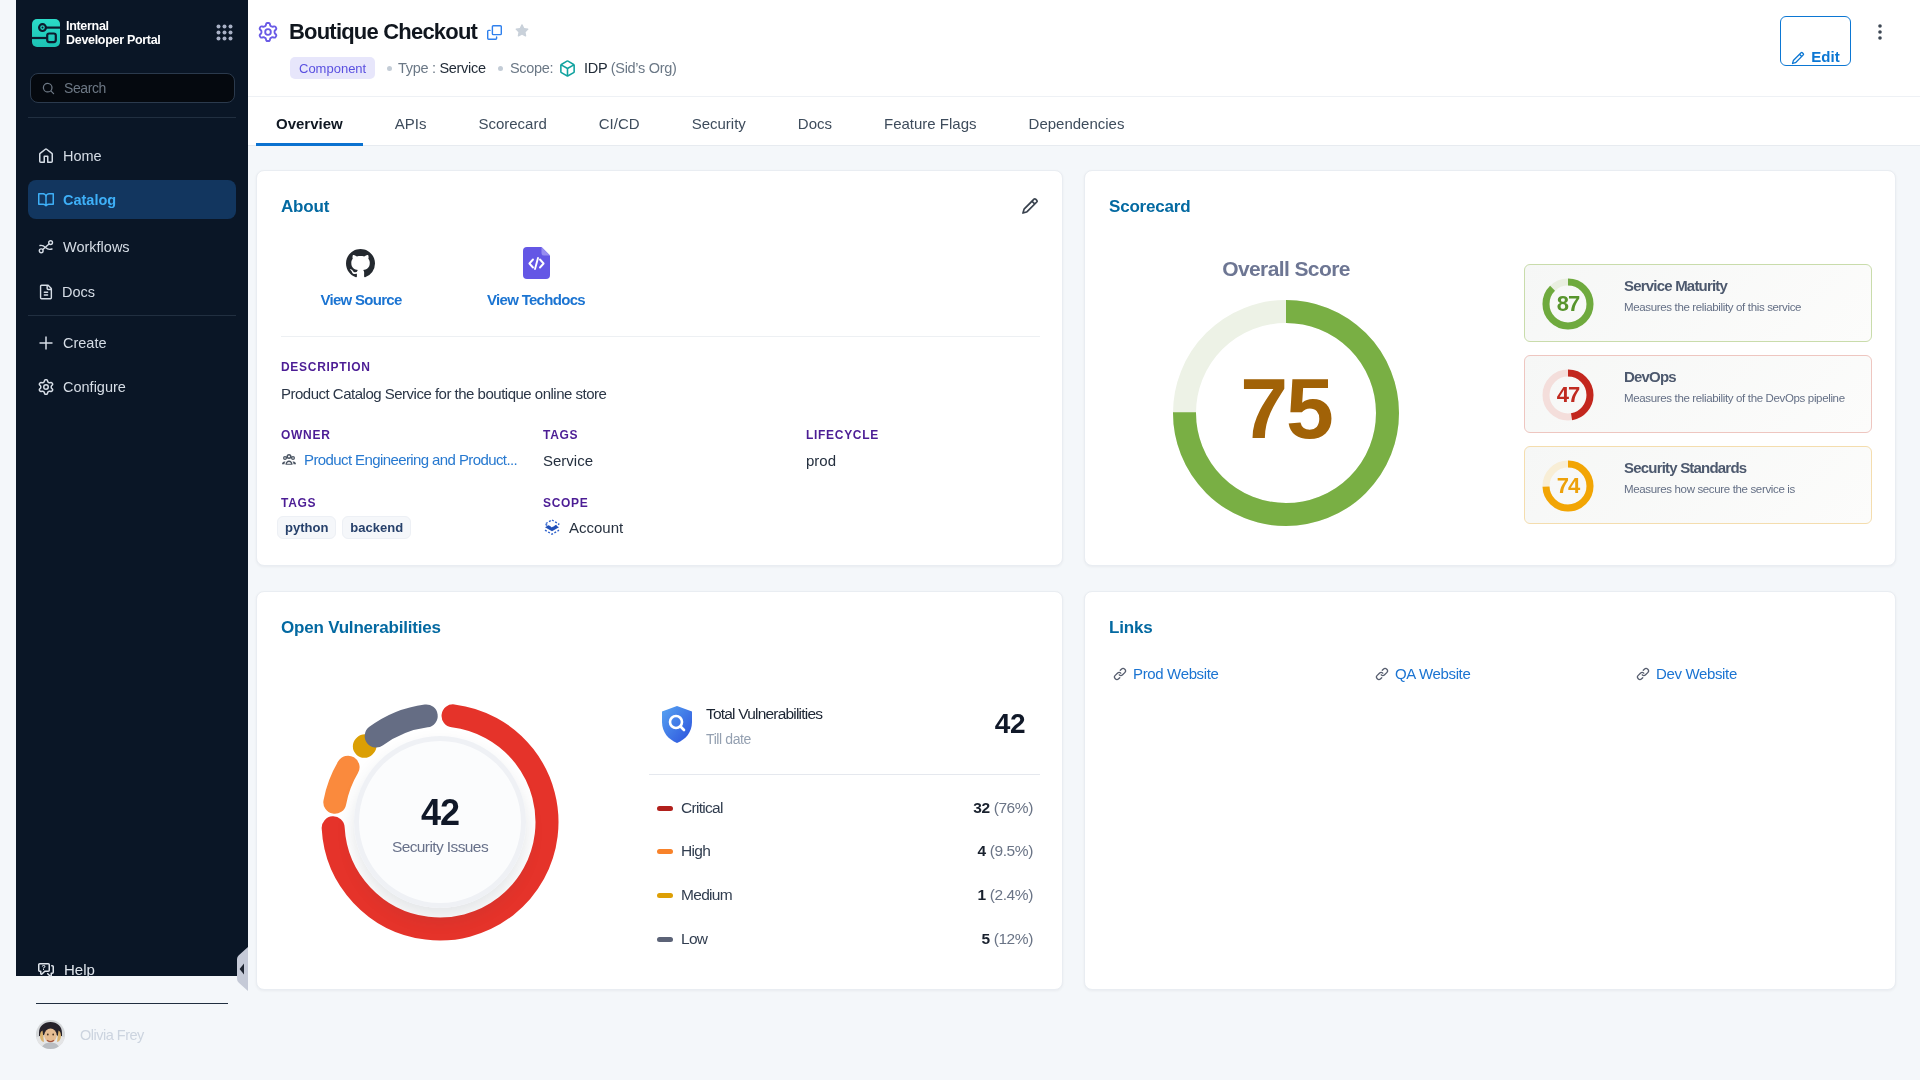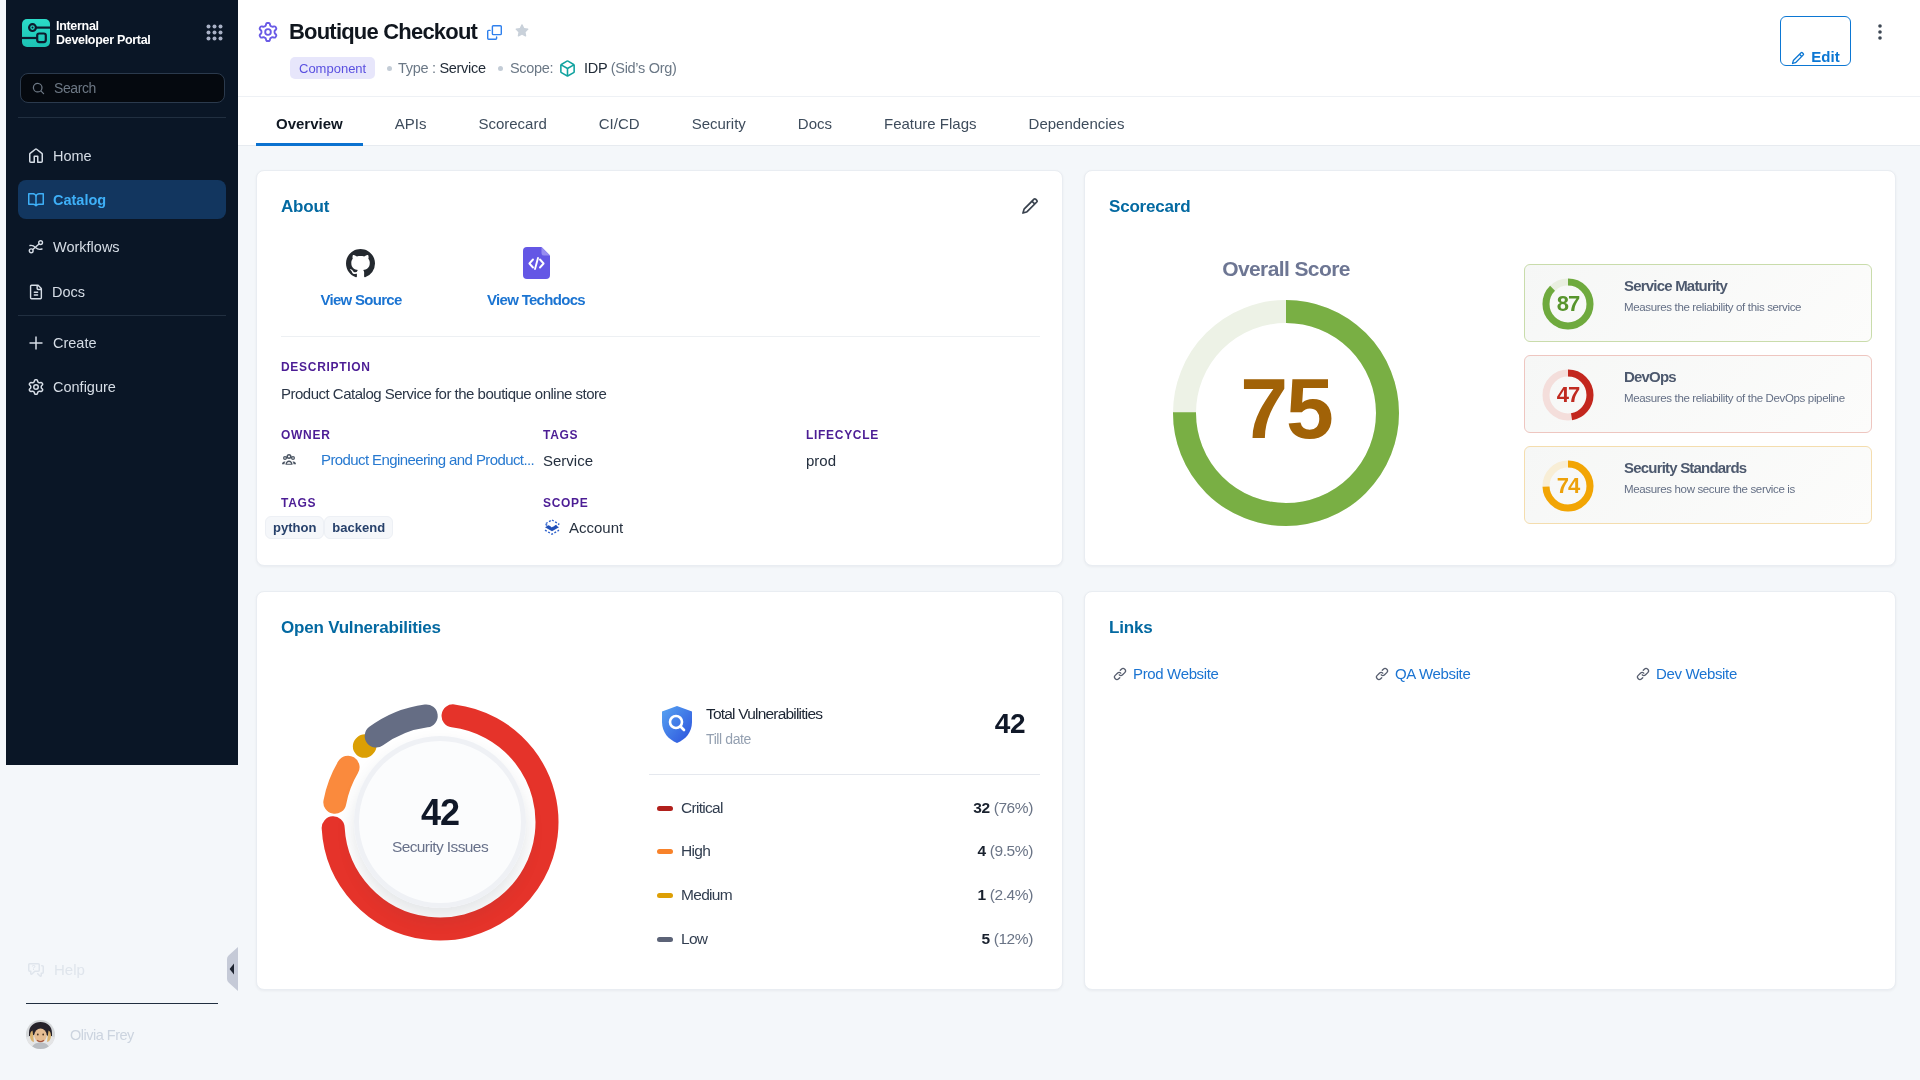--- a/index.html
+++ b/index.html
@@ -1,20 +1,20 @@
 <!DOCTYPE html>
 <html><head>
 <meta charset="utf-8">
 <style>
 *{margin:0;padding:0;box-sizing:border-box}
 html,body{width:1920px;height:1080px;overflow:hidden}
 body{font-family:"Liberation Sans",sans-serif;background:#f4f7fa;position:relative}
 .abs{position:absolute}
 
-.sidebar{position:absolute;left:6px;top:0;width:232px;height:765px;background:#0a1626;z-index:5}
+.sidebar{position:absolute;left:16px;top:0;width:232px;height:976px;background:#0a1626;z-index:5}
 .brand{position:absolute;left:50px;top:19px;color:#fff;font-size:12.5px;font-weight:bold;line-height:14px;letter-spacing:-.3px}
 .search{position:absolute;left:14px;top:73px;width:205px;height:30px;background:#05090f;border:1px solid #2b3a4d;border-radius:8px;display:flex;align-items:center;padding-left:11px;gap:9px}
 .search span{color:#6d7885;font-size:14px;letter-spacing:-.4px}
 .sep{position:absolute;left:12px;width:208px;height:1px;background:#212f40}
 .nav{position:absolute;left:12px;width:208px;height:39px;border-radius:8px;display:flex;align-items:center;padding-left:10px;gap:9px;color:#d6dde6;font-size:14.5px}
 .nav svg{flex:0 0 auto}
 .nav.active{background:#12365f;color:#3eb0f8;font-weight:bold}
 .helprow{position:absolute;left:22px;top:961px;display:flex;align-items:center;gap:10px;color:#dfe5ec;font-size:15px}
 .uname{position:absolute;left:64px;top:1027px;color:#ccd4df;font-size:14.5px;letter-spacing:-.5px}
 .handle{position:absolute;left:219px;top:947px}
@@ -200,31 +200,31 @@
           <path d="m10 12.5-3.6 4 3.6 4M17 12.5l3.6 4-3.6 4M15 11l-3 11"></path>
         </g>
     </svg>
     <div class="abs" style="left:199px;top:120px;width:160px;text-align:center"><span class="bluelink">View Techdocs</span></div>
     <div class="abs" style="left:24px;top:165px;width:759px;height:1px;background:#edf0f3"></div>
     <div class="lbl" style="left:24px;top:189px">DESCRIPTION</div>
     <div class="abs" style="left:24px;top:214px;font-size:15px;letter-spacing:-.5px;color:#2b3647">Product Catalog Service for the boutique online store</div>
     <div class="lbl" style="left:24px;top:257px">OWNER</div>
     <div class="lbl" style="left:286px;top:257px">TAGS</div>
     <div class="lbl" style="left:549px;top:257px">LIFECYCLE</div>
-    <div class="abs" style="left:24px;top:280px;display:flex;align-items:center;gap:24px">
+    <div class="abs" style="left:24px;top:280px;display:flex;align-items:center;gap:7px">
       <svg width="16" height="16" viewBox="0 0 16 16" fill="#4b5563">
           <path d="M5.5 4.5a2.5 2.5 0 1 1 5 0 2.5 2.5 0 0 1-5 0Zm2.5-1a1 1 0 1 0 0 2 1 1 0 0 0 0-2ZM2 6a2 2 0 1 1 4 0 2 2 0 0 1-4 0Zm2-.75a.75.75 0 1 0 0 1.5.75.75 0 0 0 0-1.5ZM10 6a2 2 0 1 1 4 0 2 2 0 0 1-4 0Zm2-.75a.75.75 0 1 0 0 1.5.75.75 0 0 0 0-1.5ZM4.5 12.2c0-1.9 1.5-3.7 3.5-3.7s3.5 1.8 3.5 3.7v.55H4.5Zm3.5-2.2c-1 0-1.9.9-2 1.75h4C9.9 10.9 9 10 8 10ZM1 12.1C1 10.7 2.1 9.4 3.6 9.4c.3 0 .59.05.86.15a4.9 4.9 0 0 0-.96 2.2v.55H1Zm14 0v.2h-2.5v-.55a4.9 4.9 0 0 0-.96-2.2c.27-.1.56-.15.86-.15 1.5 0 2.6 1.3 2.6 2.7Z"></path>
         </svg>
       <span style="font-size:15px;letter-spacing:-.6px;color:#2779d0">Product Engineering and Product...</span>
     </div>
     <div class="abs" style="left:286px;top:281px;font-size:15px;color:#242f3e">Service</div>
     <div class="abs" style="left:549px;top:281px;font-size:15px;color:#242f3e">prod</div>
     <div class="lbl" style="left:24px;top:325px">TAGS</div>
     <div class="lbl" style="left:286px;top:325px">SCOPE</div>
-    <div class="abs" style="left:8px;top:345px;display:flex;">
+    <div class="abs" style="left:20px;top:345px;display:flex;gap:6px">
         <span class="chip">python</span>
         <span class="chip">backend</span>
       </div>
     <div class="abs" style="left:286px;top:347px;display:flex;align-items:center;gap:8px">
       <svg width="18" height="18" viewBox="0 0 18 18">
           <path d="M9 2 16 6 9 10 2 6Z" fill="none" stroke="#2e62cc" stroke-width="1.4" stroke-dasharray="2 1.6" stroke-linejoin="round"></path>
           <path d="M2 9.2 5.4 7.3 9 9.4l3.6-2.1L16 9.2 9 13.2Z" fill="#2150b8"></path>
           <path d="M2 12.2 9 16.2l7-4" fill="none" stroke="#2e62cc" stroke-width="1.4" stroke-dasharray="2 1.6" stroke-linejoin="round"></path>
         </svg>
       <span style="font-size:15px;color:#27313f">Account</span>

